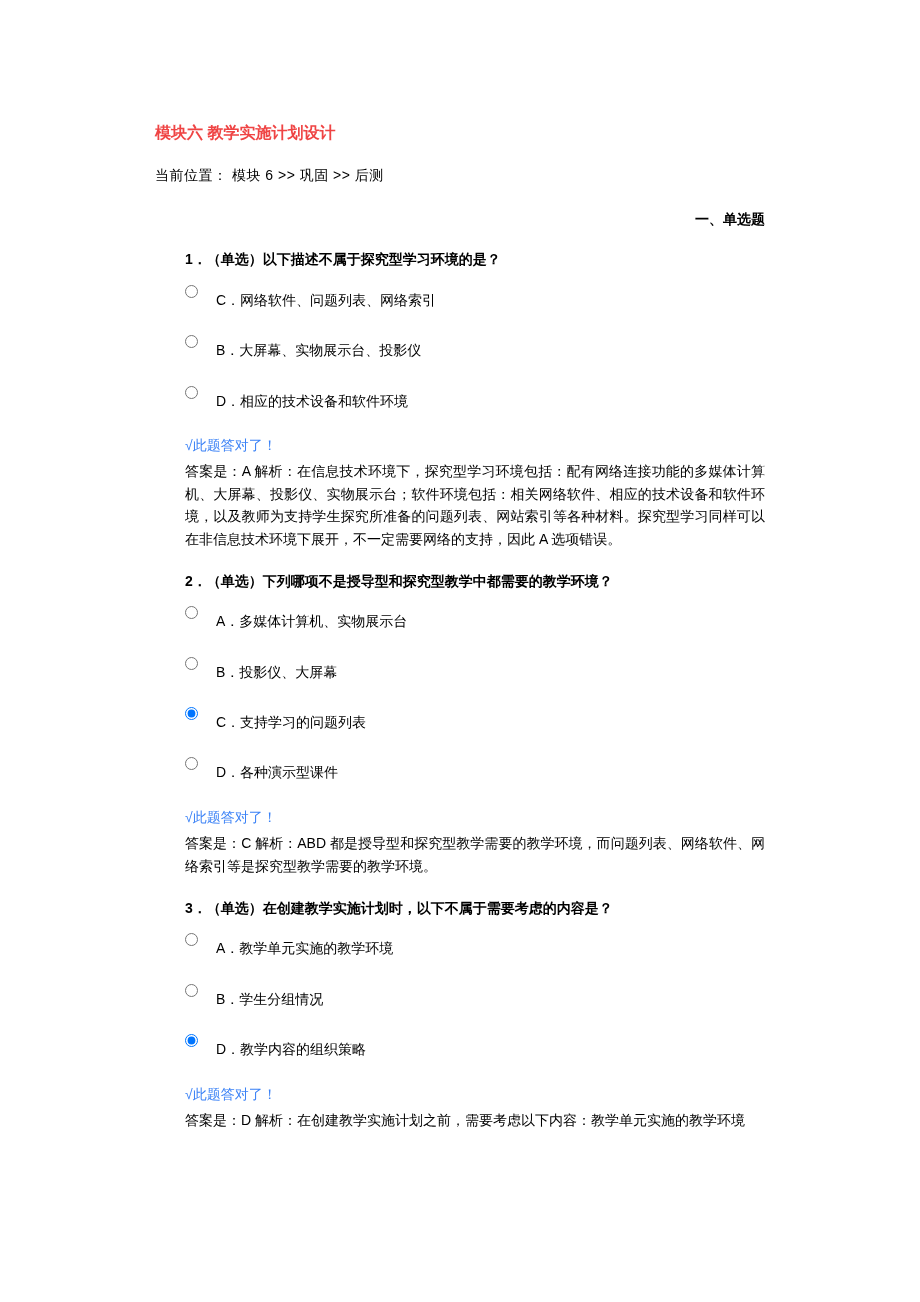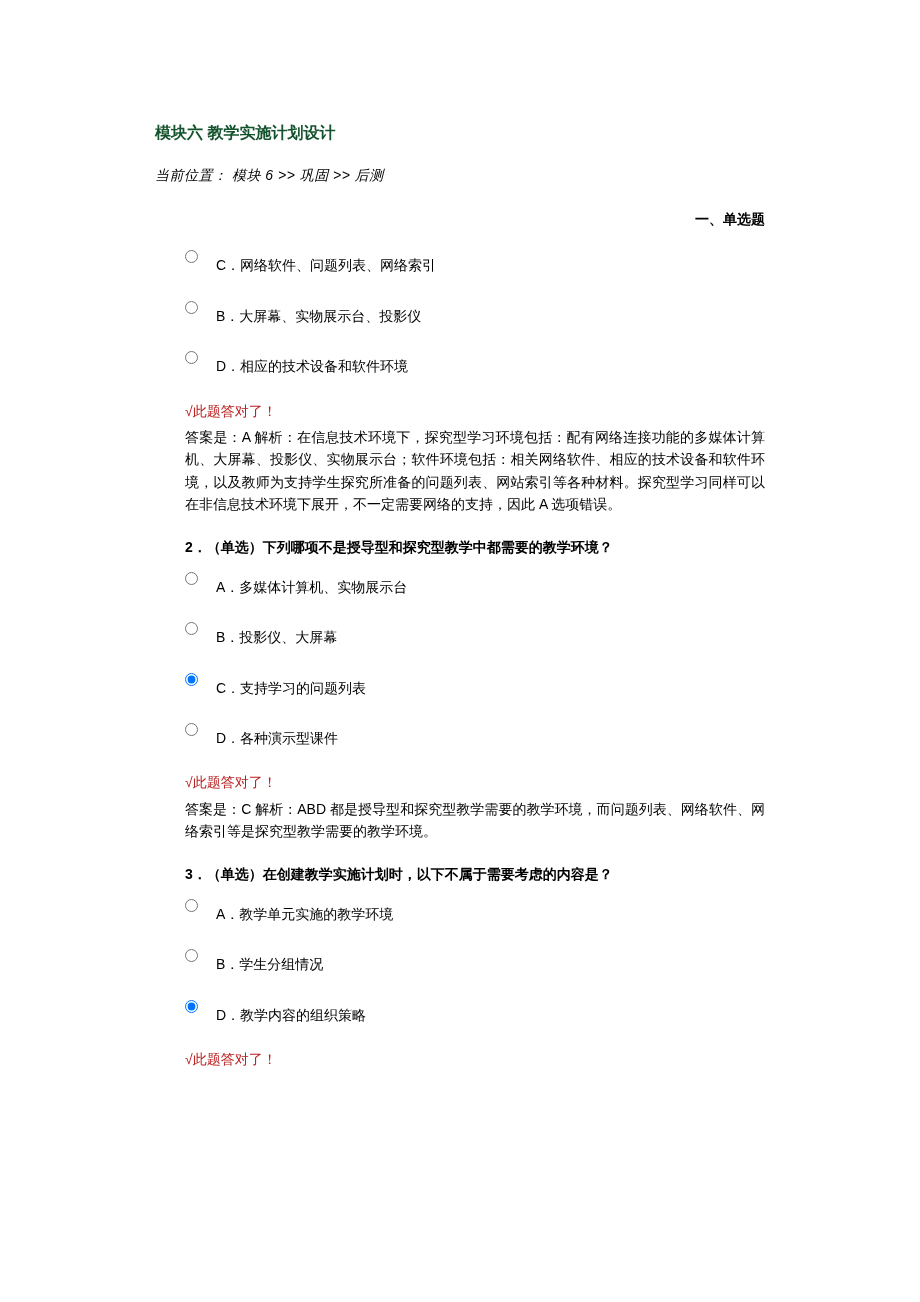--- a/index.html
+++ b/index.html
@@ -6,30 +6,29 @@
     body {
       font-family: "Microsoft YaHei", SimSun, Arial, sans-serif;
       background: #fff;
       width: 920px;
       padding: 120px 155px 60px 155px;
       font-size: 14px;
       line-height: 1.6;
       color: #000;
     }
     .title {
-      color: #14532d;
+      color: #ef4444;
       font-weight: bold;
       font-size: 16px;
       margin-bottom: 18px;
     }
     .breadcrumb {
       font-size: 14px;
       margin-bottom: 22px;
       letter-spacing: 0.5px;
-      font-style: italic;
     }
     .section-heading {
       font-weight: bold;
       font-size: 14px;
       margin-bottom: 18px;
       margin-left: 30px;
       text-align: right;
     }
     .question-block {
       margin-left: 30px;
@@ -50,36 +49,37 @@
     .option-row input[type="radio"] {
       margin-top: 2px;
       margin-right: 18px;
       width: 13px;
       height: 13px;
     }
     .option-text {
       padding-top: 6px;
     }
     .correct-msg {
-      color: #b91c1c;
+      color: #3b82f6;
       margin-bottom: 4px;
     }
     .answer-text {
       text-align: justify;
       margin-bottom: 20px;
     }
   </style>
 </head>
 <body>
 
 <div class="title">模块六 教学实施计划设计</div>
 <div class="breadcrumb">当前位置：  模块 6 &gt;&gt; 巩固 &gt;&gt; 后测</div>
 <div class="section-heading">一、单选题</div>
 <div id="questions-container">
     <div class="question-block">
+      <div class="question-text">1．（单选）以下描述不属于探究型学习环境的是？</div>
       <div class="options">
         <div class="option-row">
           <input type="radio" name="q0" style="">
           <div class="option-text">C．网络软件、问题列表、网络索引</div>
         </div>
         <div class="option-row">
           <input type="radio" name="q0" style="">
           <div class="option-text">B．大屏幕、实物展示台、投影仪</div>
         </div>
         <div class="option-row">
@@ -123,14 +123,15 @@
         <div class="option-row">
           <input type="radio" name="q2" style="">
           <div class="option-text">B．学生分组情况</div>
         </div>
         <div class="option-row">
           <input type="radio" name="q2" checked="" style="">
           <div class="option-text">D．教学内容的组织策略</div>
         </div>
       </div>
       <div class="correct-msg">√此题答对了！</div>
+      <div class="answer-text">答案是：D 解析：在创建教学实施计划之前，需要考虑以下内容：教学单元实施的教学环境</div>
     </div>
   </div>
 
 </body></html>

